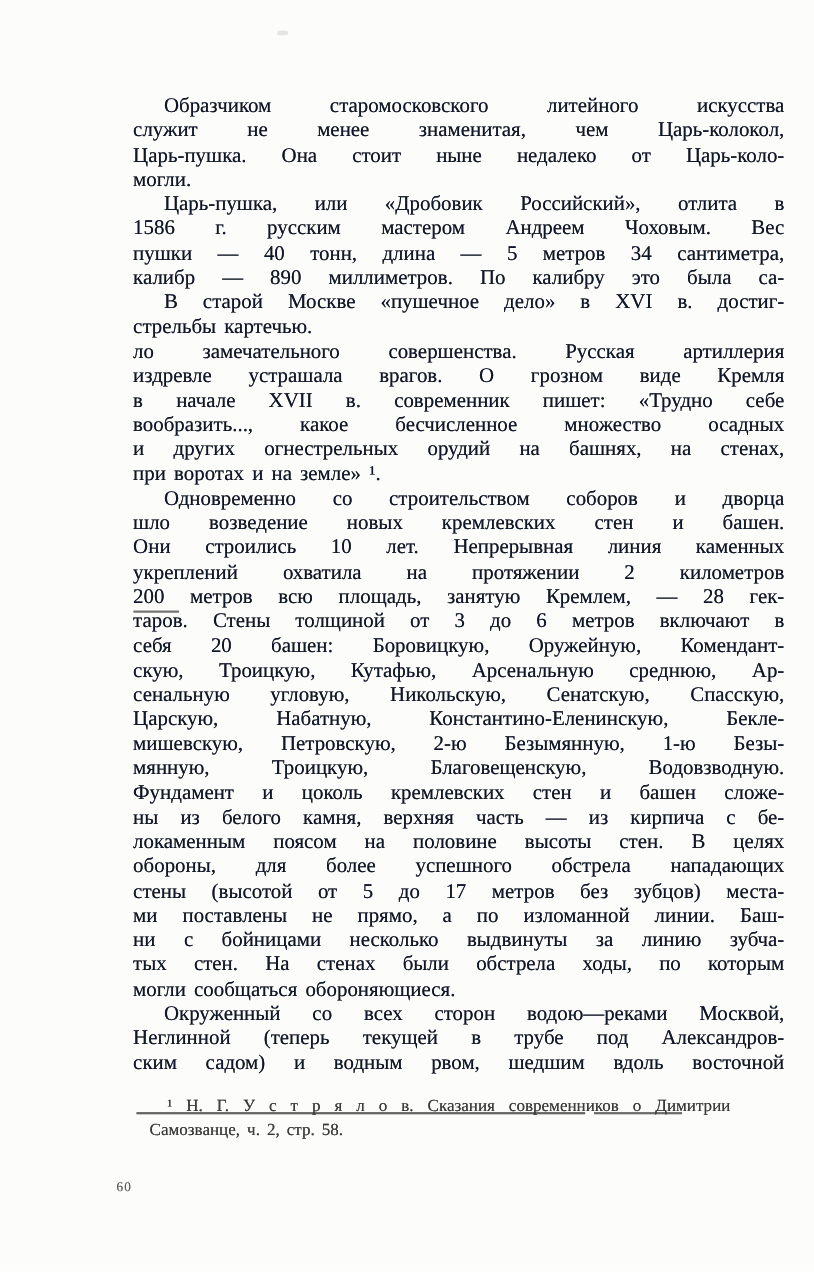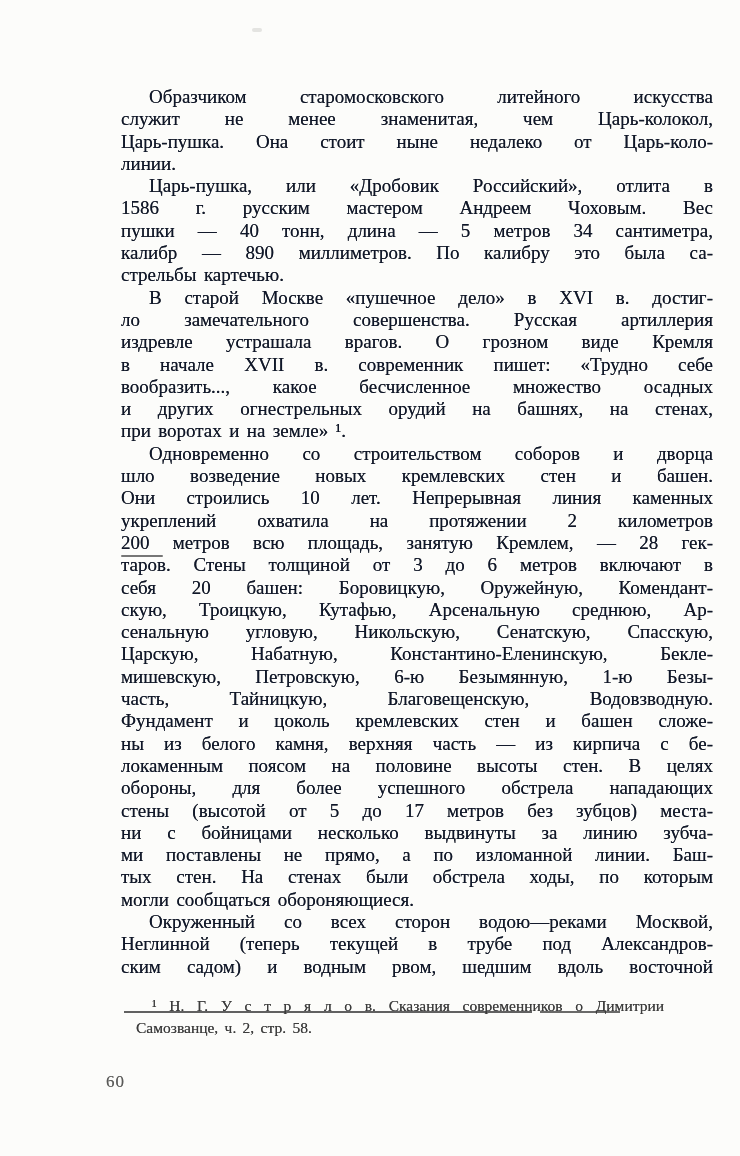--- a/index.html
+++ b/index.html
@@ -49,69 +49,69 @@
     text-shadow:0 0 0.5px rgba(50,50,50,0.8);
     word-spacing:0.16em;
   }
   .footnote .fline1{
     padding-left:28px;
     text-align:justify;text-align-last:justify;
   }
   .footnote .fline2{ text-align:left;margin-left:12px; }
   .page-number{
     position:absolute;left:106px;top:1072px;
-    font-size:17px;color:#5a5a58;
+    font-size:12px;color:#5a5a58;
     text-shadow:0 0 0.5px rgba(80,80,80,0.6);
     letter-spacing:1px;
   }
 </style>
 </head>
 <body>
 
 <div class="page">
 
   <div class="scan-smudge"></div>
 
   <div class="textblock">
     <div>
         <div class="line indent">Образчиком старомосковского литейного искусства</div>
         <div class="line">служит не менее знаменитая, чем Царь-колокол,</div>
         <div class="line">Царь-пушка. Она стоит ныне недалеко от Царь-коло-</div>
-        <div class="line para-end">линии.</div>
+        <div class="line para-end">могли.</div>
         <div class="line indent">Царь-пушка, или «Дробовик Российский», отлита в</div>
         <div class="line">1586 г. русским мастером Андреем Чоховым. Вес</div>
         <div class="line">пушки — 40 тонн, длина — 5 метров 34 сантиметра,</div>
         <div class="line">калибр — 890 миллиметров. По калибру это была са-</div>
+        <div class="line indent">В старой Москве «пушечное дело» в XVI в. достиг-</div>
         <div class="line para-end">стрельбы картечью.</div>
-        <div class="line indent">В старой Москве «пушечное дело» в XVI в. достиг-</div>
         <div class="line">ло замечательного совершенства. Русская артиллерия</div>
         <div class="line">издревле устрашала врагов. О грозном виде Кремля</div>
         <div class="line">в начале XVII в. современник пишет: «Трудно себе</div>
         <div class="line">вообразить..., какое бесчисленное множество осадных</div>
         <div class="line">и других огнестрельных орудий на башнях, на стенах,</div>
         <div class="line para-end">при воротах и на земле» ¹.</div>
         <div class="line indent">Одновременно со строительством соборов и дворца</div>
         <div class="line">шло возведение новых кремлевских стен и башен.</div>
         <div class="line">Они строились 10 лет. Непрерывная линия каменных</div>
         <div class="line">укреплений охватила на протяжении 2 километров</div>
         <div class="line">200 метров всю площадь, занятую Кремлем, — 28 гек-</div>
         <div class="line">таров. Стены толщиной от 3 до 6 метров включают в</div>
         <div class="line">себя 20 башен: Боровицкую, Оружейную, Комендант-</div>
         <div class="line">скую, Троицкую, Кутафью, Арсенальную среднюю, Ар-</div>
         <div class="line">сенальную угловую, Никольскую, Сенатскую, Спасскую,</div>
         <div class="line">Царскую, Набатную, Константино-Еленинскую, Бекле-</div>
-        <div class="line">мишевскую, Петровскую, 6-ю Безымянную, 1-ю Безы-</div>
-        <div class="line">часть, Тайницкую, Благовещенскую, Водовзводную.</div>
+        <div class="line">мишевскую, Петровскую, 2-ю Безымянную, 1-ю Безы-</div>
+        <div class="line">мянную, Троицкую, Благовещенскую, Водовзводную.</div>
         <div class="line">Фундамент и цоколь кремлевских стен и башен сложе-</div>
         <div class="line">ны из белого камня, верхняя часть — из кирпича с бе-</div>
         <div class="line">локаменным поясом на половине высоты стен. В целях</div>
         <div class="line">обороны, для более успешного обстрела нападающих</div>
         <div class="line">стены (высотой от 5 до 17 метров без зубцов) места-</div>
+        <div class="line">ми поставлены не прямо, а по изломанной линии. Баш-</div>
         <div class="line">ни с бойницами несколько выдвинуты за линию зубча-</div>
-        <div class="line">ми поставлены не прямо, а по изломанной линии. Баш-</div>
         <div class="line">тых стен. На стенах были обстрела ходы, по которым</div>
         <div class="line para-end">могли сообщаться обороняющиеся.</div>
         <div class="line indent">Окруженный со всех сторон водою—реками Москвой,</div>
         <div class="line">Неглинной (теперь текущей в трубе под Александров-</div>
         <div class="line">ским садом) и водным рвом, шедшим вдоль восточной</div>
       </div>
   </div>
 
   <div class="scan-mark"></div>
 

